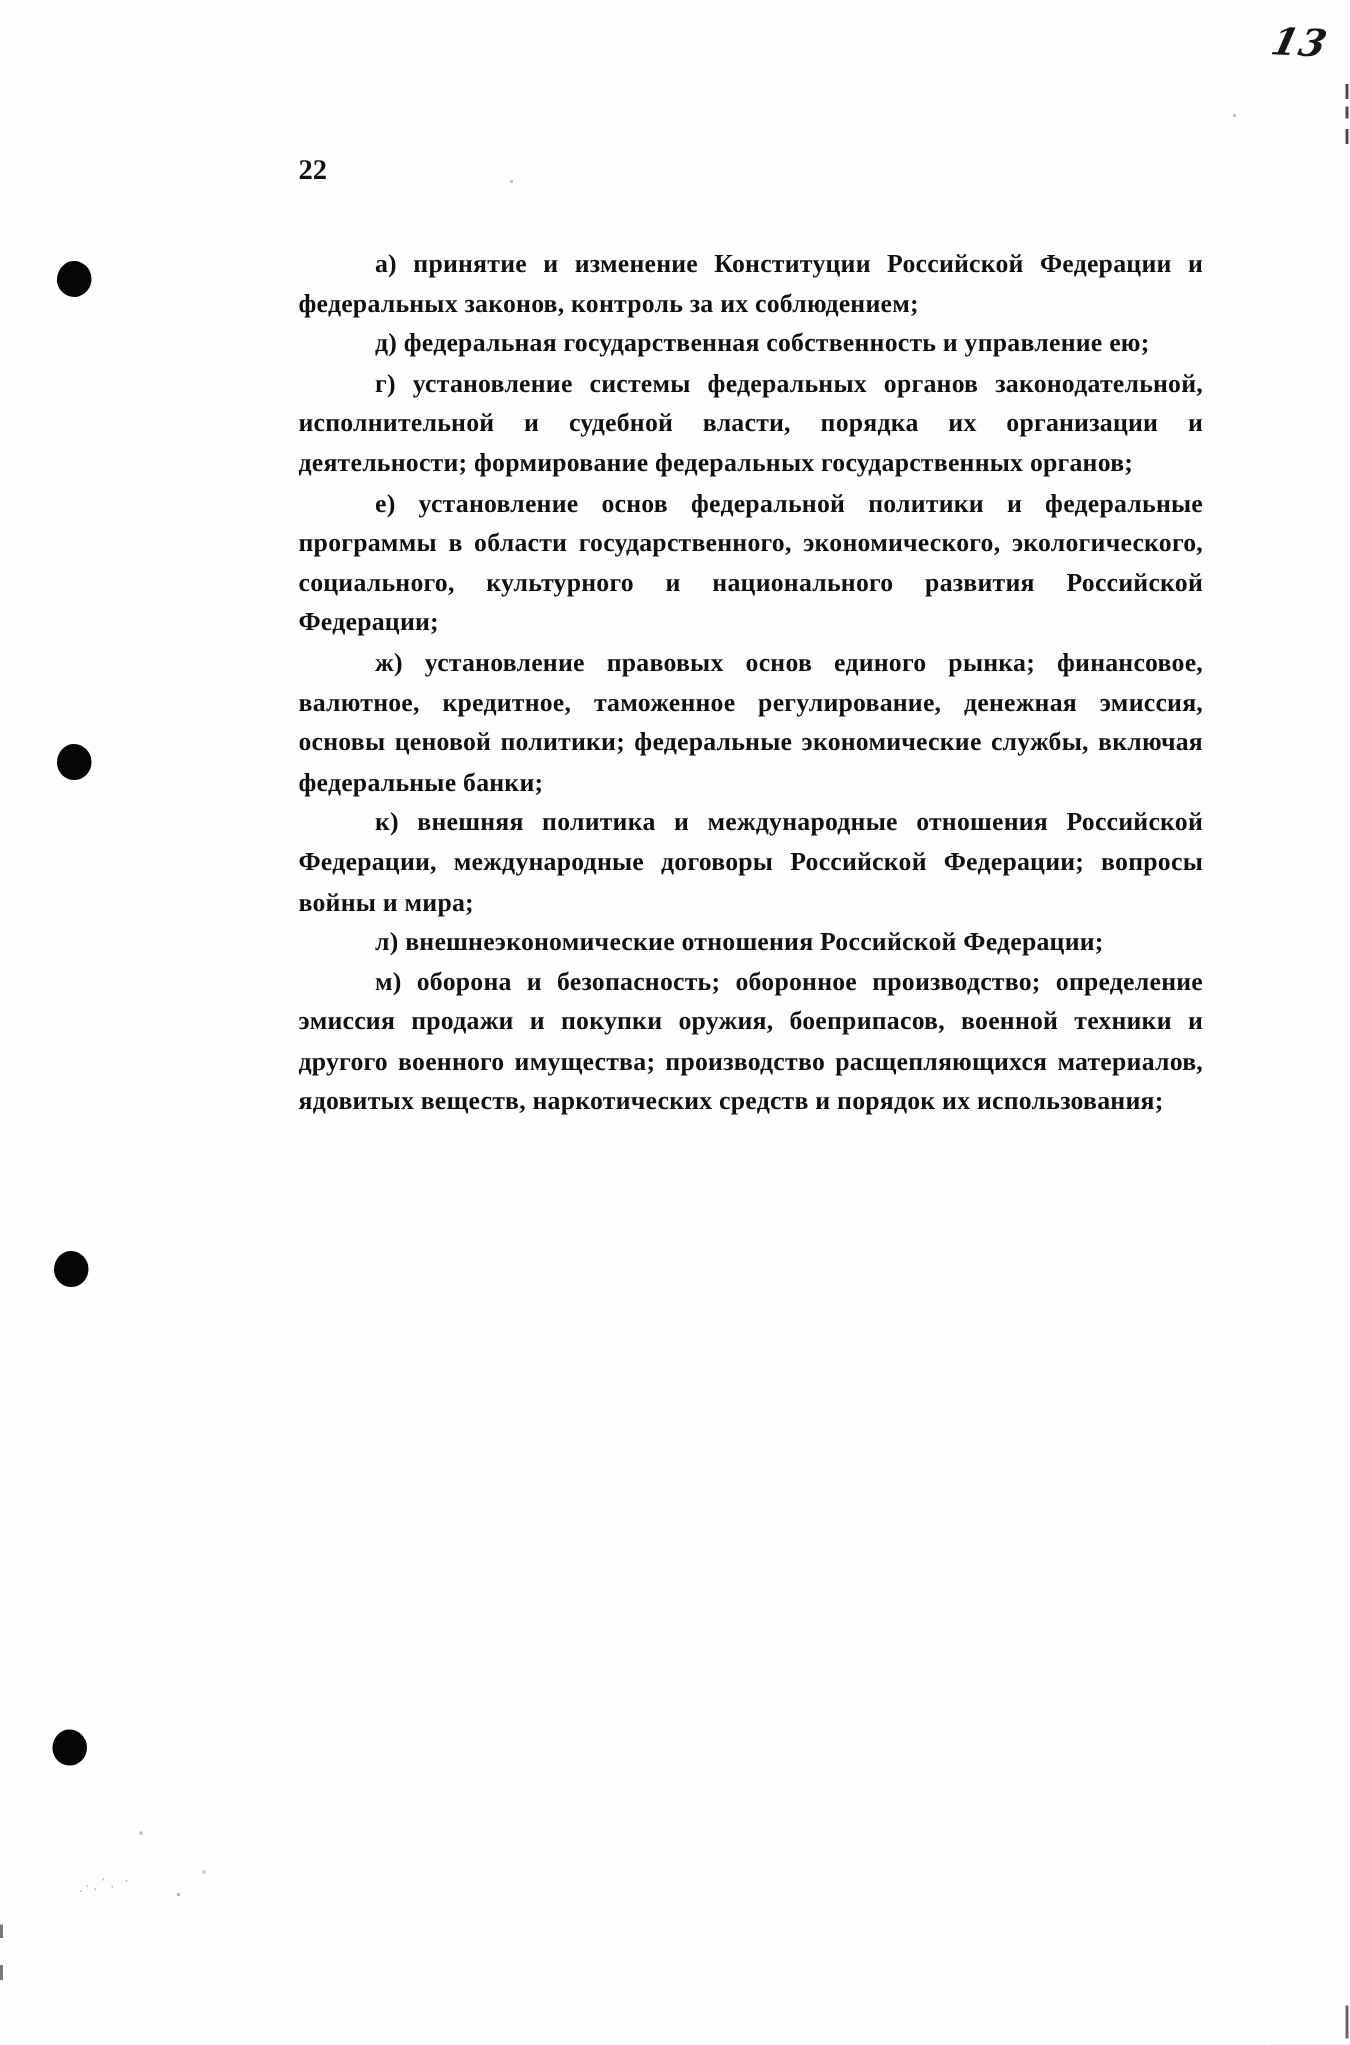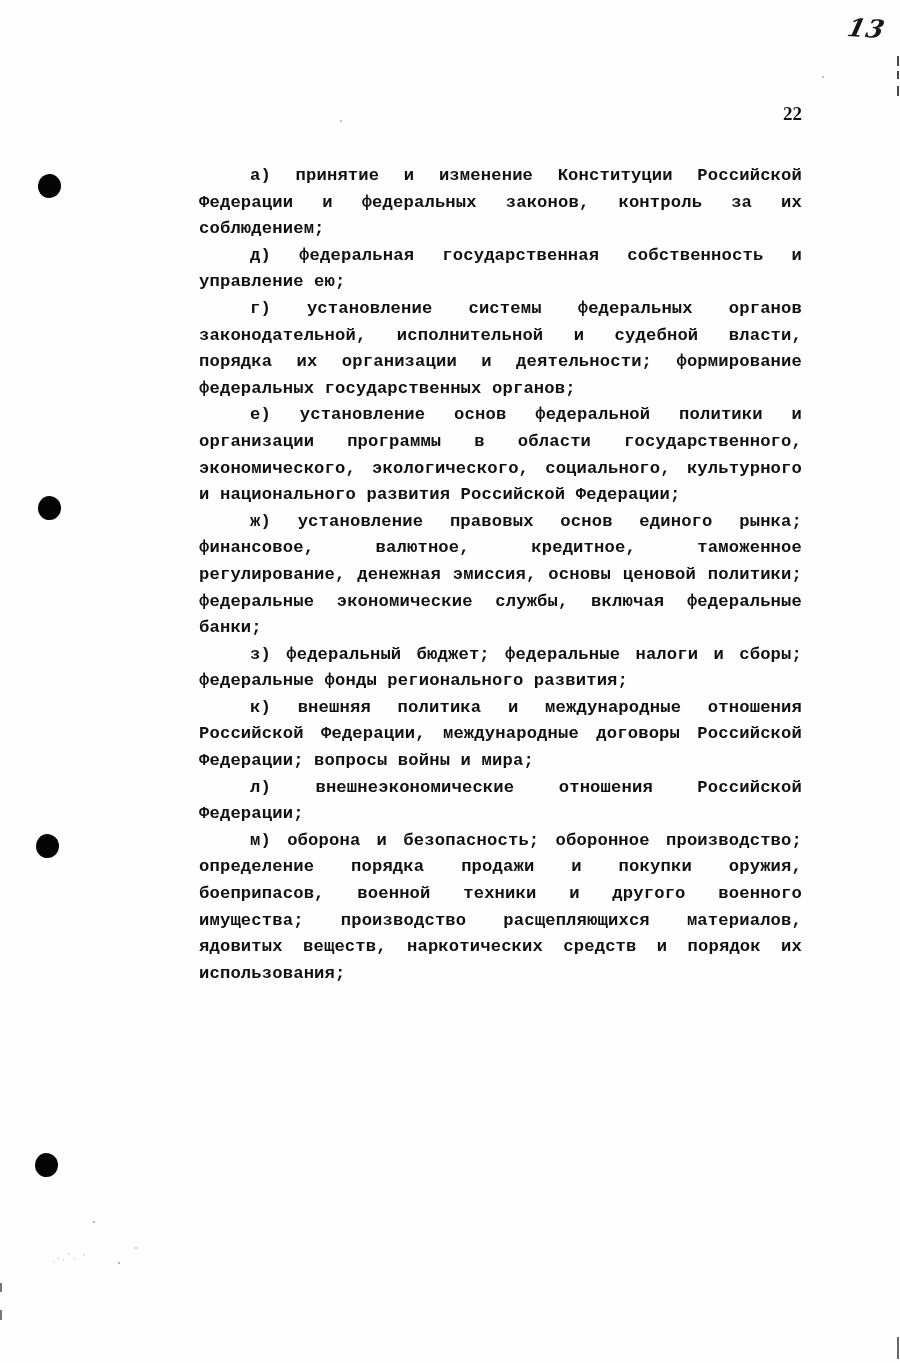--- a/index.html
+++ b/index.html
@@ -26,21 +26,21 @@
     color: #161616;
     transform: rotate(3deg) skewX(-10deg);
     letter-spacing: 1px;
   }
   
   .page-number {
     position: absolute;
     left: 199px;
     top: 103px;
     width: 603px;
-    text-align: right;
+    text-align: left;
     font-weight: 700;
     font-size: 19px;
     color: #111;
   }
   
   .text-block {
     position: absolute;
     left: 199px;
     top: 163px;
     width: 603px;
@@ -49,21 +49,20 @@
     line-height: 26.6px;
     letter-spacing: 0.15px;
     color: #101010;
   }
   .para {
     margin: 0;
     text-indent: 51px;
     text-align: justify;
     text-align-last: left;
     hyphens: none;
-    font-family: Liberation Mono, monospace;
   }
   
   .hole-dot {
     position: absolute;
     width: 23px;
     height: 24px;
     background: #050505;
     border-radius: 48% 52% 50% 50% / 52% 50% 50% 48%;
   }
   .hole-dot.d1 { left: 38px; top: 174px; transform: rotate(8deg); }
@@ -87,32 +86,31 @@
   <div class="text-block">
 
       <p class="para"><span>а)</span> <span>принятие и изменение Конституции Российской Федерации и федеральных законов, контроль за их соблюдением;</span></p>
 
 
 
       <p class="para"><span>д)</span> <span>федеральная государственная собственность и управление ею;</span></p>
 
       <p class="para"><span>г)</span> <span>установление системы федеральных органов законодательной, исполнительной и судебной власти, порядка их организации и деятельности; формирование федеральных государственных органов;</span></p>
 
-      <p class="para"><span>е)</span> <span>установление основ федеральной политики и организации программы в области государственного, экономического, экологического, социального, культурного и национального развития Российской Федерации;</span></p>
+      <p class="para"><span>е)</span> <span>установление основ федеральной политики и федеральные программы в области государственного, экономического, экологического, социального, культурного и национального развития Российской Федерации;</span></p>
 
       <p class="para"><span>ж)</span> <span>установление правовых основ единого рынка; финансовое, валютное, кредитное, таможенное регулирование, денежная эмиссия, основы ценовой политики; федеральные экономические службы, включая федеральные банки;</span></p>
 
-      <p class="para"><span>з)</span> <span>федеральный бюджет; федеральные налоги и сборы; федеральные фонды регионального развития;</span></p>
 
 
       <p class="para"><span>к)</span> <span>внешняя политика и международные отношения Российской Федерации, международные договоры Российской Федерации; вопросы войны и мира;</span></p>
 
       <p class="para"><span>л)</span> <span>внешнеэкономические отношения Российской Федерации;</span></p>
 
-      <p class="para"><span>м)</span> <span>оборона и безопасность; оборонное производство; определение порядка продажи и покупки оружия, боеприпасов, военной техники и другого военного имущества; производство расщепляющихся материалов, ядовитых веществ, наркотических средств и порядок их использования;</span></p>
+      <p class="para"><span>м)</span> <span>оборона и безопасность; оборонное производство; определение эмиссия продажи и покупки оружия, боеприпасов, военной техники и другого военного имущества; производство расщепляющихся материалов, ядовитых веществ, наркотических средств и порядок их использования;</span></p>
 
     </div>
 
   <div class="hole-dot d1"></div>
   <div class="hole-dot d2"></div>
   <div class="hole-dot d3"></div>
   <div class="hole-dot d4"></div>
 
   <div class="edge-mark" style="left:897px; top:56px;  width:2px; height:10px;"></div>
   <div class="edge-mark" style="left:897px; top:71px;  width:2px; height:8px;"></div>

